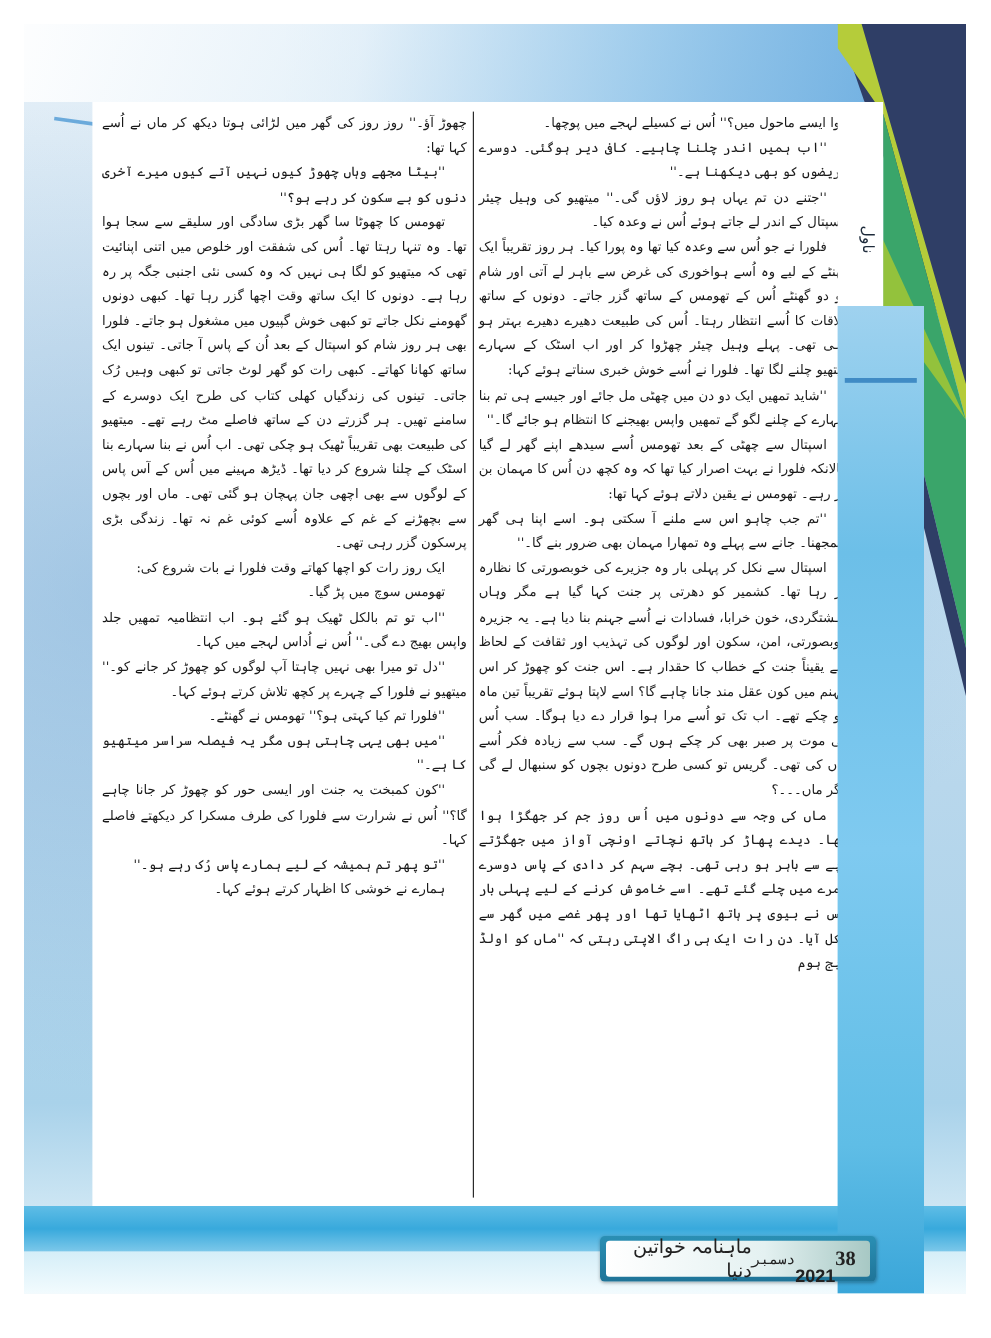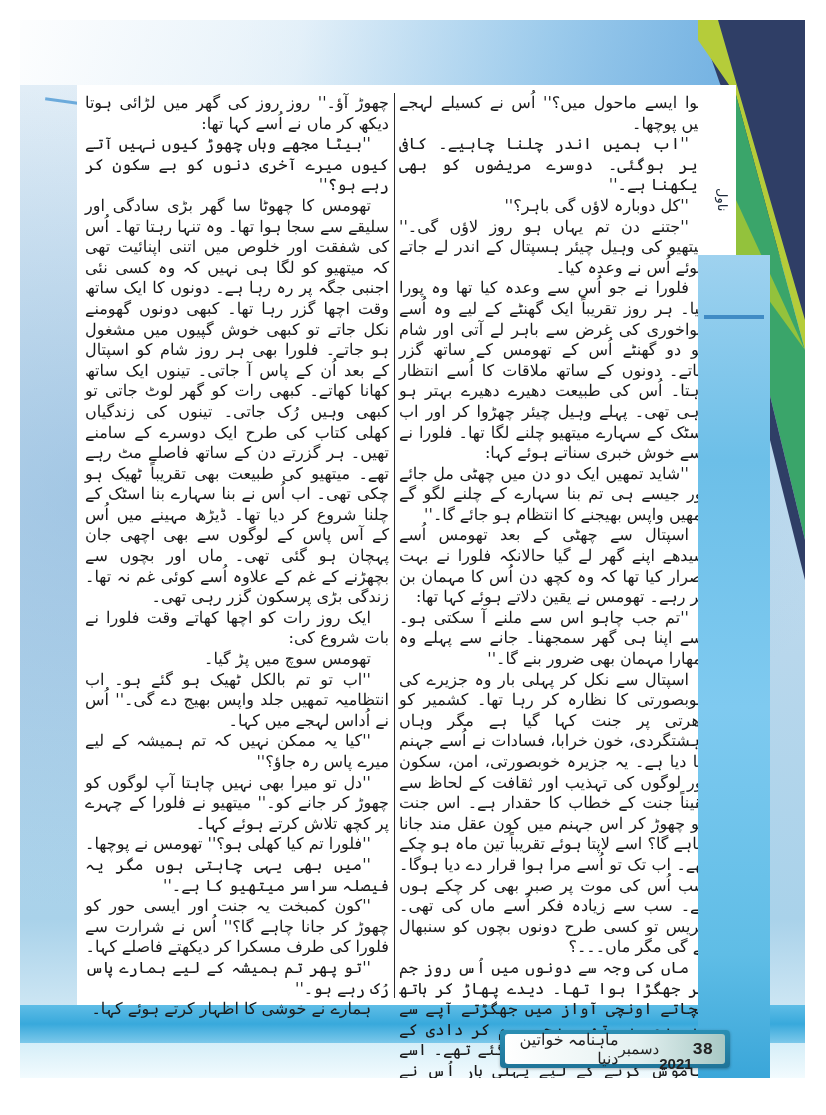--- a/index.html
+++ b/index.html
@@ -33,21 +33,21 @@
     background: #3b8fd0; transform: rotate(8deg); opacity: .7;
   }
   .text-panel {
     position: absolute; left: 57px; top: 65px; width: 640px; height: 920px;
     background: #ffffff;
   }
   .column {
     position: absolute; top: 8px; height: 905px;
     direction: rtl; text-align: justify;
     font-family: "DejaVu Serif", serif;
-    font-size: 16px; line-height: 20.6px; color: #1a1a1a;
+    font-size: 11px; line-height: 20.6px; color: #1a1a1a;
   }
   .col-right { left: 322px; width: 308px; }
   .col-left { left: 8px; width: 304px; }
   .column p { margin: 0; text-indent: 18px; }
   .column p.noindent { text-indent: 0; }
   .col-divider {
     position: absolute; left: 317px; top: 8px; width: 1px; height: 905px;
     background: #2b2b2b;
   }
   
@@ -76,58 +76,56 @@
     background: linear-gradient(180deg, #2a8fb4 0%, #1f7498 100%);
     box-shadow: 0 1px 3px rgba(0,0,0,.3);
   }
   .footer-inner {
     position: absolute; left: 5px; top: 4px; right: 5px; bottom: 4px;
     border-radius: 3px;
     background: linear-gradient(90deg, #ffffff 0%, #e4f1f1 60%, #a7c8c4 100%);
     display: flex; align-items: center; justify-content: space-between;
     padding: 0 12px; direction: rtl;
   }
-  .footer-page { font-family: Liberation Mono, monospace; font-weight: bold; font-size: 17px; color: #222; }
+  .footer-page { font-family: Liberation Serif, serif; font-weight: bold; font-size: 17px; color: #222; }
   .footer-year { font-family: "Liberation Sans", sans-serif; font-weight: bold; font-size: 15px; color: #222; margin-top: 28px; }
-  .footer-month { font-family: Liberation Sans, sans-serif; font-size: 15px; color: #222; }
+  .footer-month { font-family: Liberation Mono, monospace; font-size: 12px; color: #222; }
   .footer-mag { font-family: Liberation Sans, sans-serif; font-size: 16px; color: #222; }
 </style>
 </head>
 <body>
 
 <div class="page">
   <div class="ice-top"></div>
   <div class="left-ice-line"></div>
   <div class="sea-band"></div>
   <div class="sea-fade"></div>
 
   <div class="text-panel">
     <div class="column col-right" id="col-right">
         <p class="noindent">ہوا ایسے ماحول میں؟'' اُس نے کسیلے لہجے میں پوچھا۔</p>
         <p>''اب ہمیں اندر چلنا چاہیے۔ کافی دیر ہوگئی۔ دوسرے مریضوں کو بھی دیکھنا ہے۔''</p>
-        <p>''کل دوبارہ لاؤں گی باہر؟''</p>
         <p>''جتنے دن تم یہاں ہو روز لاؤں گی۔'' میتھیو کی وہیل چیئر ہسپتال کے اندر لے جاتے ہوئے اُس نے وعدہ کیا۔</p>
         <p>فلورا نے جو اُس سے وعدہ کیا تھا وہ پورا کیا۔ ہر روز تقریباً ایک گھنٹے کے لیے وہ اُسے ہواخوری کی غرض سے باہر لے آتی اور شام کو دو گھنٹے اُس کے تھومس کے ساتھ گزر جاتے۔ دونوں کے ساتھ ملاقات کا اُسے انتظار رہتا۔ اُس کی طبیعت دھیرے دھیرے بہتر ہو رہی تھی۔ پہلے وہیل چیئر چھڑوا کر اور اب اسٹک کے سہارے میتھیو چلنے لگا تھا۔ فلورا نے اُسے خوش خبری سناتے ہوئے کہا:</p>
         <p>''شاید تمھیں ایک دو دن میں چھٹی مل جائے اور جیسے ہی تم بنا سہارے کے چلنے لگو گے تمھیں واپس بھیجنے کا انتظام ہو جائے گا۔''</p>
         <p>اسپتال سے چھٹی کے بعد تھومس اُسے سیدھے اپنے گھر لے گیا حالانکہ فلورا نے بہت اصرار کیا تھا کہ وہ کچھ دن اُس کا مہمان بن کر رہے۔ تھومس نے یقین دلاتے ہوئے کہا تھا:</p>
         <p>''تم جب چاہو اس سے ملنے آ سکتی ہو۔ اسے اپنا ہی گھر سمجھنا۔ جانے سے پہلے وہ تمھارا مہمان بھی ضرور بنے گا۔''</p>
         <p>اسپتال سے نکل کر پہلی بار وہ جزیرے کی خوبصورتی کا نظارہ کر رہا تھا۔ کشمیر کو دھرتی پر جنت کہا گیا ہے مگر وہاں دہشتگردی، خون خرابا، فسادات نے اُسے جہنم بنا دیا ہے۔ یہ جزیرہ خوبصورتی، امن، سکون اور لوگوں کی تہذیب اور ثقافت کے لحاظ سے یقیناً جنت کے خطاب کا حقدار ہے۔ اس جنت کو چھوڑ کر اس جہنم میں کون عقل مند جانا چاہے گا؟ اسے لاپتا ہوئے تقریباً تین ماہ ہو چکے تھے۔ اب تک تو اُسے مرا ہوا قرار دے دیا ہوگا۔ سب اُس کی موت پر صبر بھی کر چکے ہوں گے۔ سب سے زیادہ فکر اُسے ماں کی تھی۔ گریس تو کسی طرح دونوں بچوں کو سنبھال لے گی مگر ماں۔۔۔؟</p>
         <p>ماں کی وجہ سے دونوں میں اُس روز جم کر جھگڑا ہوا تھا۔ دیدے پھاڑ کر ہاتھ نچاتے اونچی آواز میں جھگڑتے آپے سے باہر ہو رہی تھی۔ بچے سہم کر دادی کے پاس دوسرے کمرے میں چلے گئے تھے۔ اسے خاموش کرنے کے لیے پہلی بار اُس نے بیوی پر ہاتھ اٹھایا تھا اور پھر غصے میں گھر سے نکل آیا۔ دن رات ایک ہی راگ الاپتی رہتی کہ ''ماں کو اولڈ ایج ہوم</p>
       </div>
     <div class="col-divider"></div>
     <div class="column col-left" id="col-left">
         <p class="noindent">چھوڑ آؤ۔'' روز روز کی گھر میں لڑائی ہوتا دیکھ کر ماں نے اُسے کہا تھا:</p>
         <p>''بیٹا مجھے وہاں چھوڑ کیوں نہیں آتے کیوں میرے آخری دنوں کو بے سکون کر رہے ہو؟''</p>
         <p>تھومس کا چھوٹا سا گھر بڑی سادگی اور سلیقے سے سجا ہوا تھا۔ وہ تنہا رہتا تھا۔ اُس کی شفقت اور خلوص میں اتنی اپنائیت تھی کہ میتھیو کو لگا ہی نہیں کہ وہ کسی نئی اجنبی جگہ پر رہ رہا ہے۔ دونوں کا ایک ساتھ وقت اچھا گزر رہا تھا۔ کبھی دونوں گھومنے نکل جاتے تو کبھی خوش گپیوں میں مشغول ہو جاتے۔ فلورا بھی ہر روز شام کو اسپتال کے بعد اُن کے پاس آ جاتی۔ تینوں ایک ساتھ کھانا کھاتے۔ کبھی رات کو گھر لوٹ جاتی تو کبھی وہیں رُک جاتی۔ تینوں کی زندگیاں کھلی کتاب کی طرح ایک دوسرے کے سامنے تھیں۔ ہر گزرتے دن کے ساتھ فاصلے مٹ رہے تھے۔ میتھیو کی طبیعت بھی تقریباً ٹھیک ہو چکی تھی۔ اب اُس نے بنا سہارے بنا اسٹک کے چلنا شروع کر دیا تھا۔ ڈیڑھ مہینے میں اُس کے آس پاس کے لوگوں سے بھی اچھی جان پہچان ہو گئی تھی۔ ماں اور بچوں سے بچھڑنے کے غم کے علاوہ اُسے کوئی غم نہ تھا۔ زندگی بڑی پرسکون گزر رہی تھی۔</p>
         <p>ایک روز رات کو اچھا کھاتے وقت فلورا نے بات شروع کی:</p>
         <p>تھومس سوچ میں پڑ گیا۔</p>
         <p>''اب تو تم بالکل ٹھیک ہو گئے ہو۔ اب انتظامیہ تمھیں جلد واپس بھیج دے گی۔'' اُس نے اُداس لہجے میں کہا۔</p>
-        <p>''کیا یہ ممکن نہیں کہ تم ہمیشہ کے لیے میرے پاس رہ جاؤ؟''</p>
         <p>''دل تو میرا بھی نہیں چاہتا آپ لوگوں کو چھوڑ کر جانے کو۔'' میتھیو نے فلورا کے چہرے پر کچھ تلاش کرتے ہوئے کہا۔</p>
-        <p>''فلورا تم کیا کھلی ہو؟'' تھومس نے پوچھا۔</p>
+        <p>''فلورا تم کیا کہتی ہو؟'' تھومس نے گھنٹے۔</p>
         <p>''میں بھی یہی چاہتی ہوں مگر یہ فیصلہ سراسر میتھیو کا ہے۔''</p>
         <p>''کون کمبخت یہ جنت اور ایسی حور کو چھوڑ کر جانا چاہے گا؟'' اُس نے شرارت سے فلورا کی طرف مسکرا کر دیکھتے فاصلے کہا۔</p>
         <p>''تو پھر تم ہمیشہ کے لیے ہمارے پاس رُک رہے ہو۔''</p>
         <p>ہمارے نے خوشی کا اظہار کرتے ہوئے کہا۔</p>
       </div>
   </div>
 
   <div class="deco">
     <svg width="107" height="1058" viewBox="0 0 107 1058" style="position:absolute;left:0;top:0">
       <polygon points="0,0 107,0 107,310 0,0" fill="#2f3e66"></polygon>

